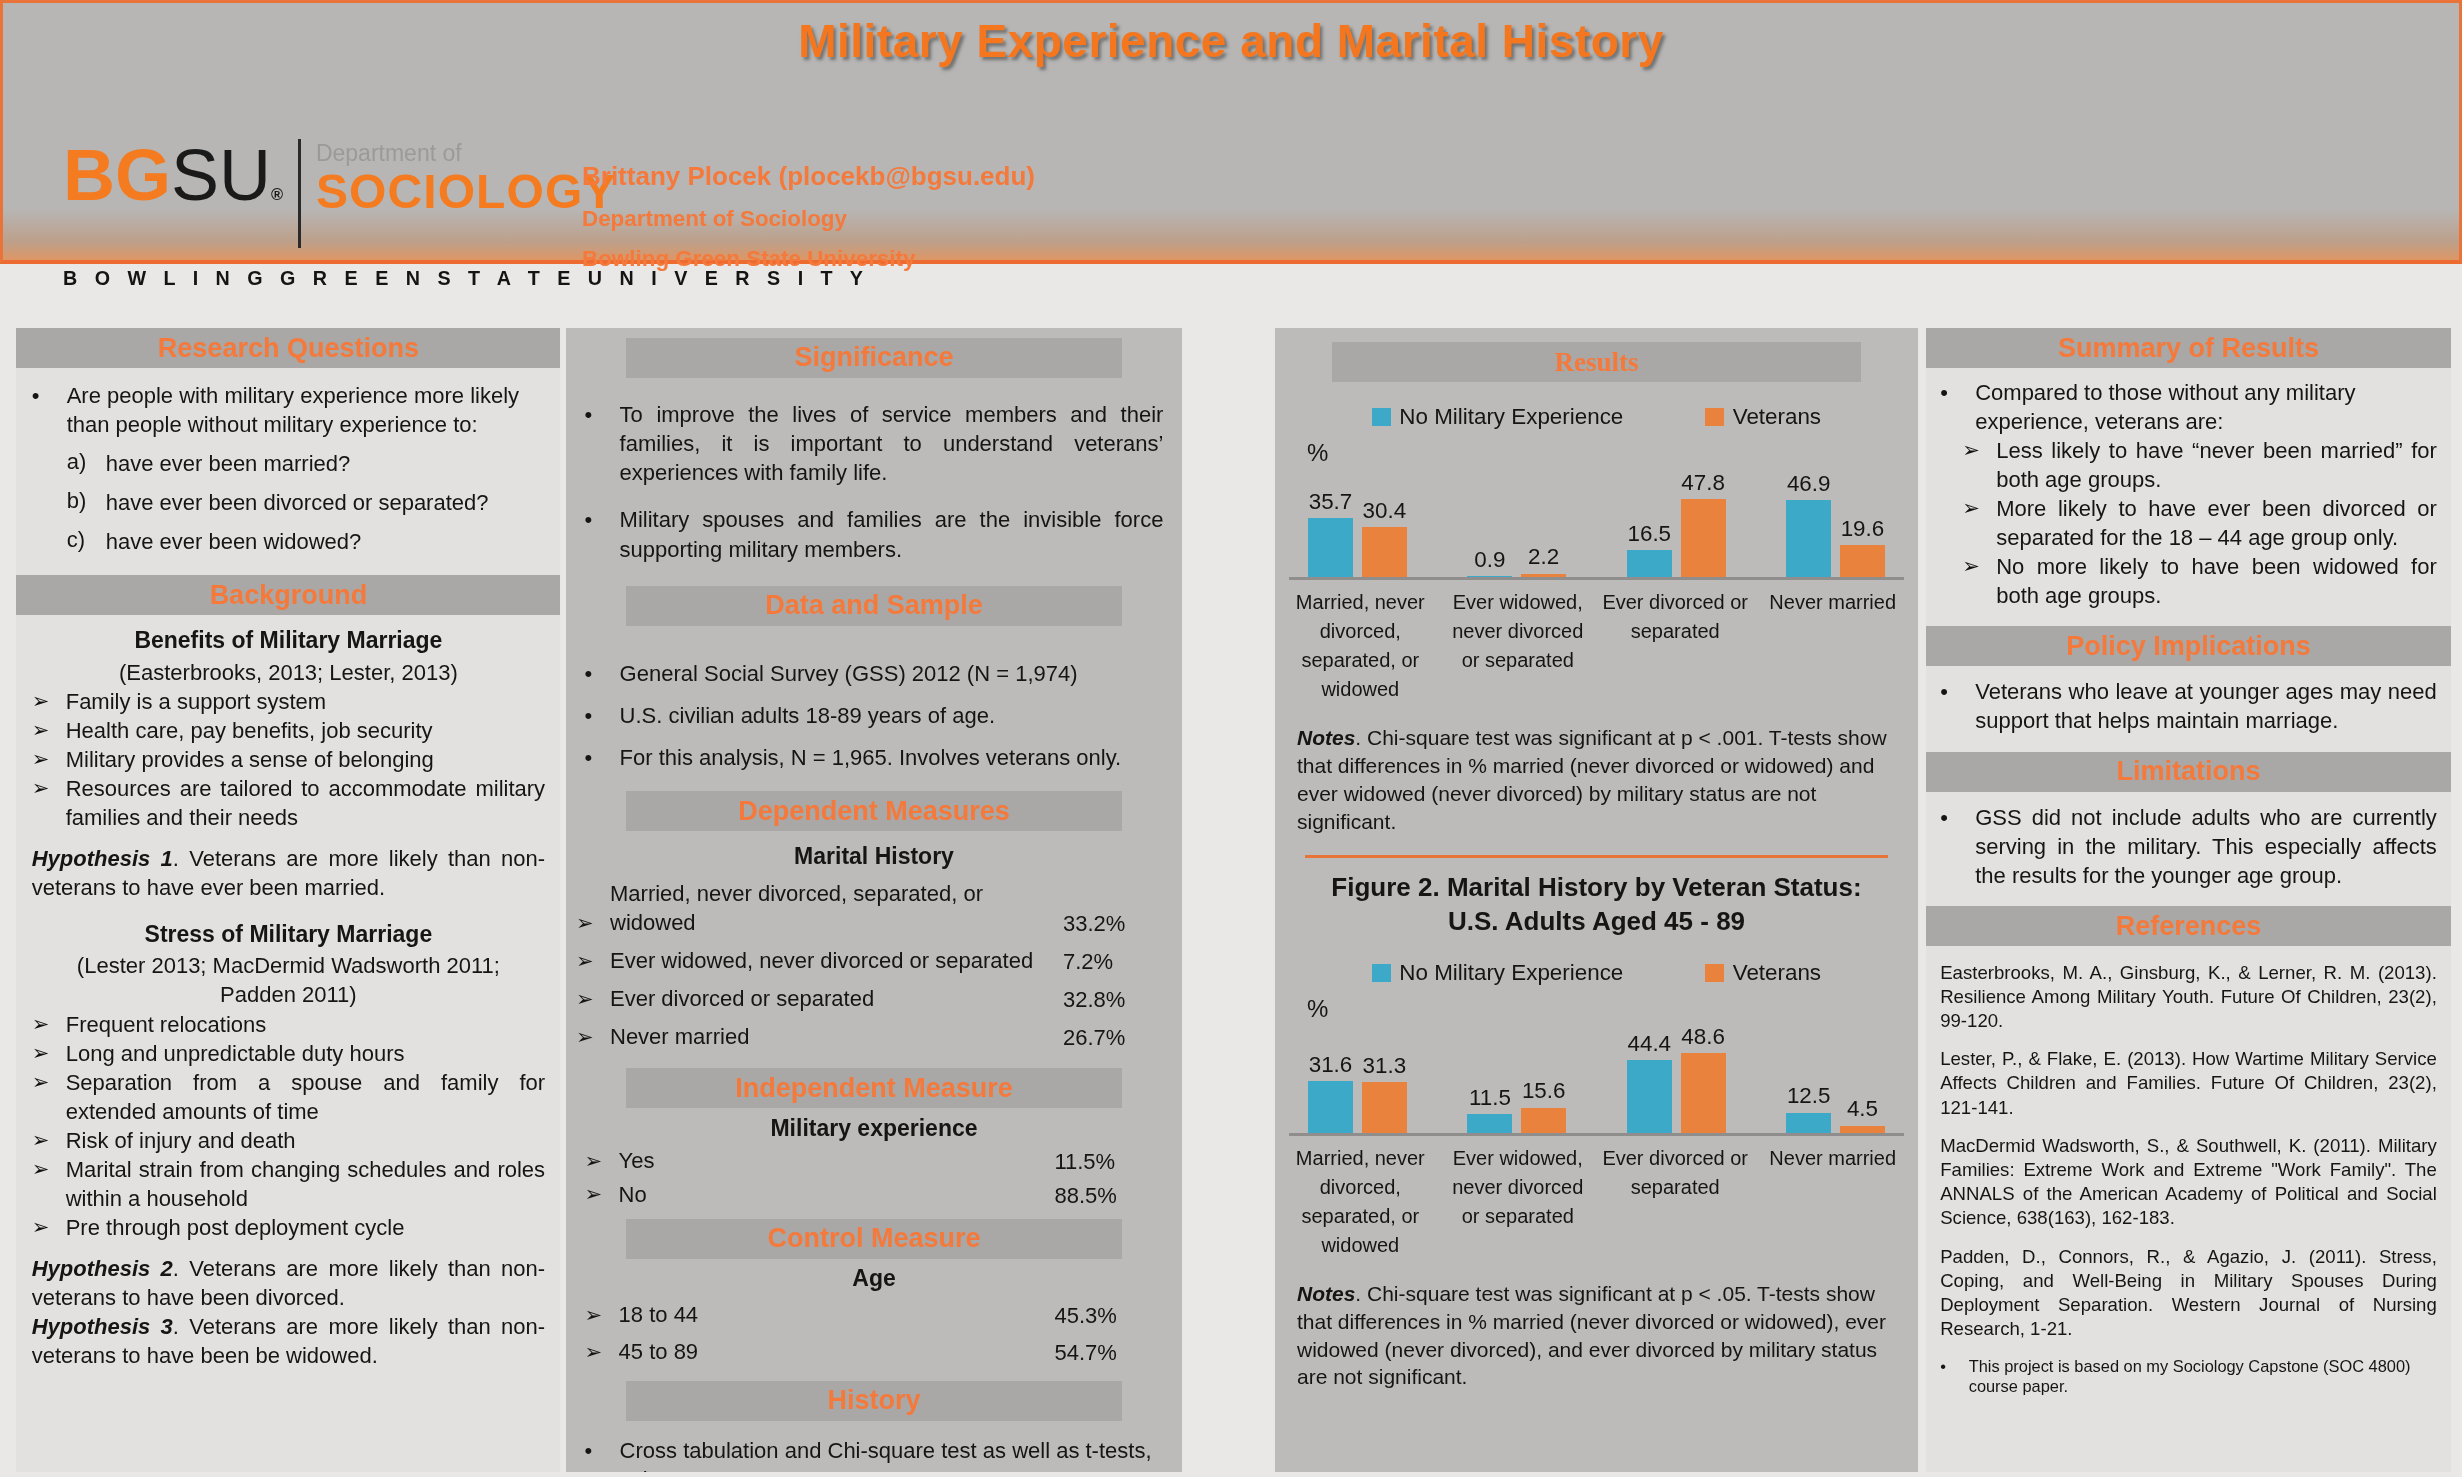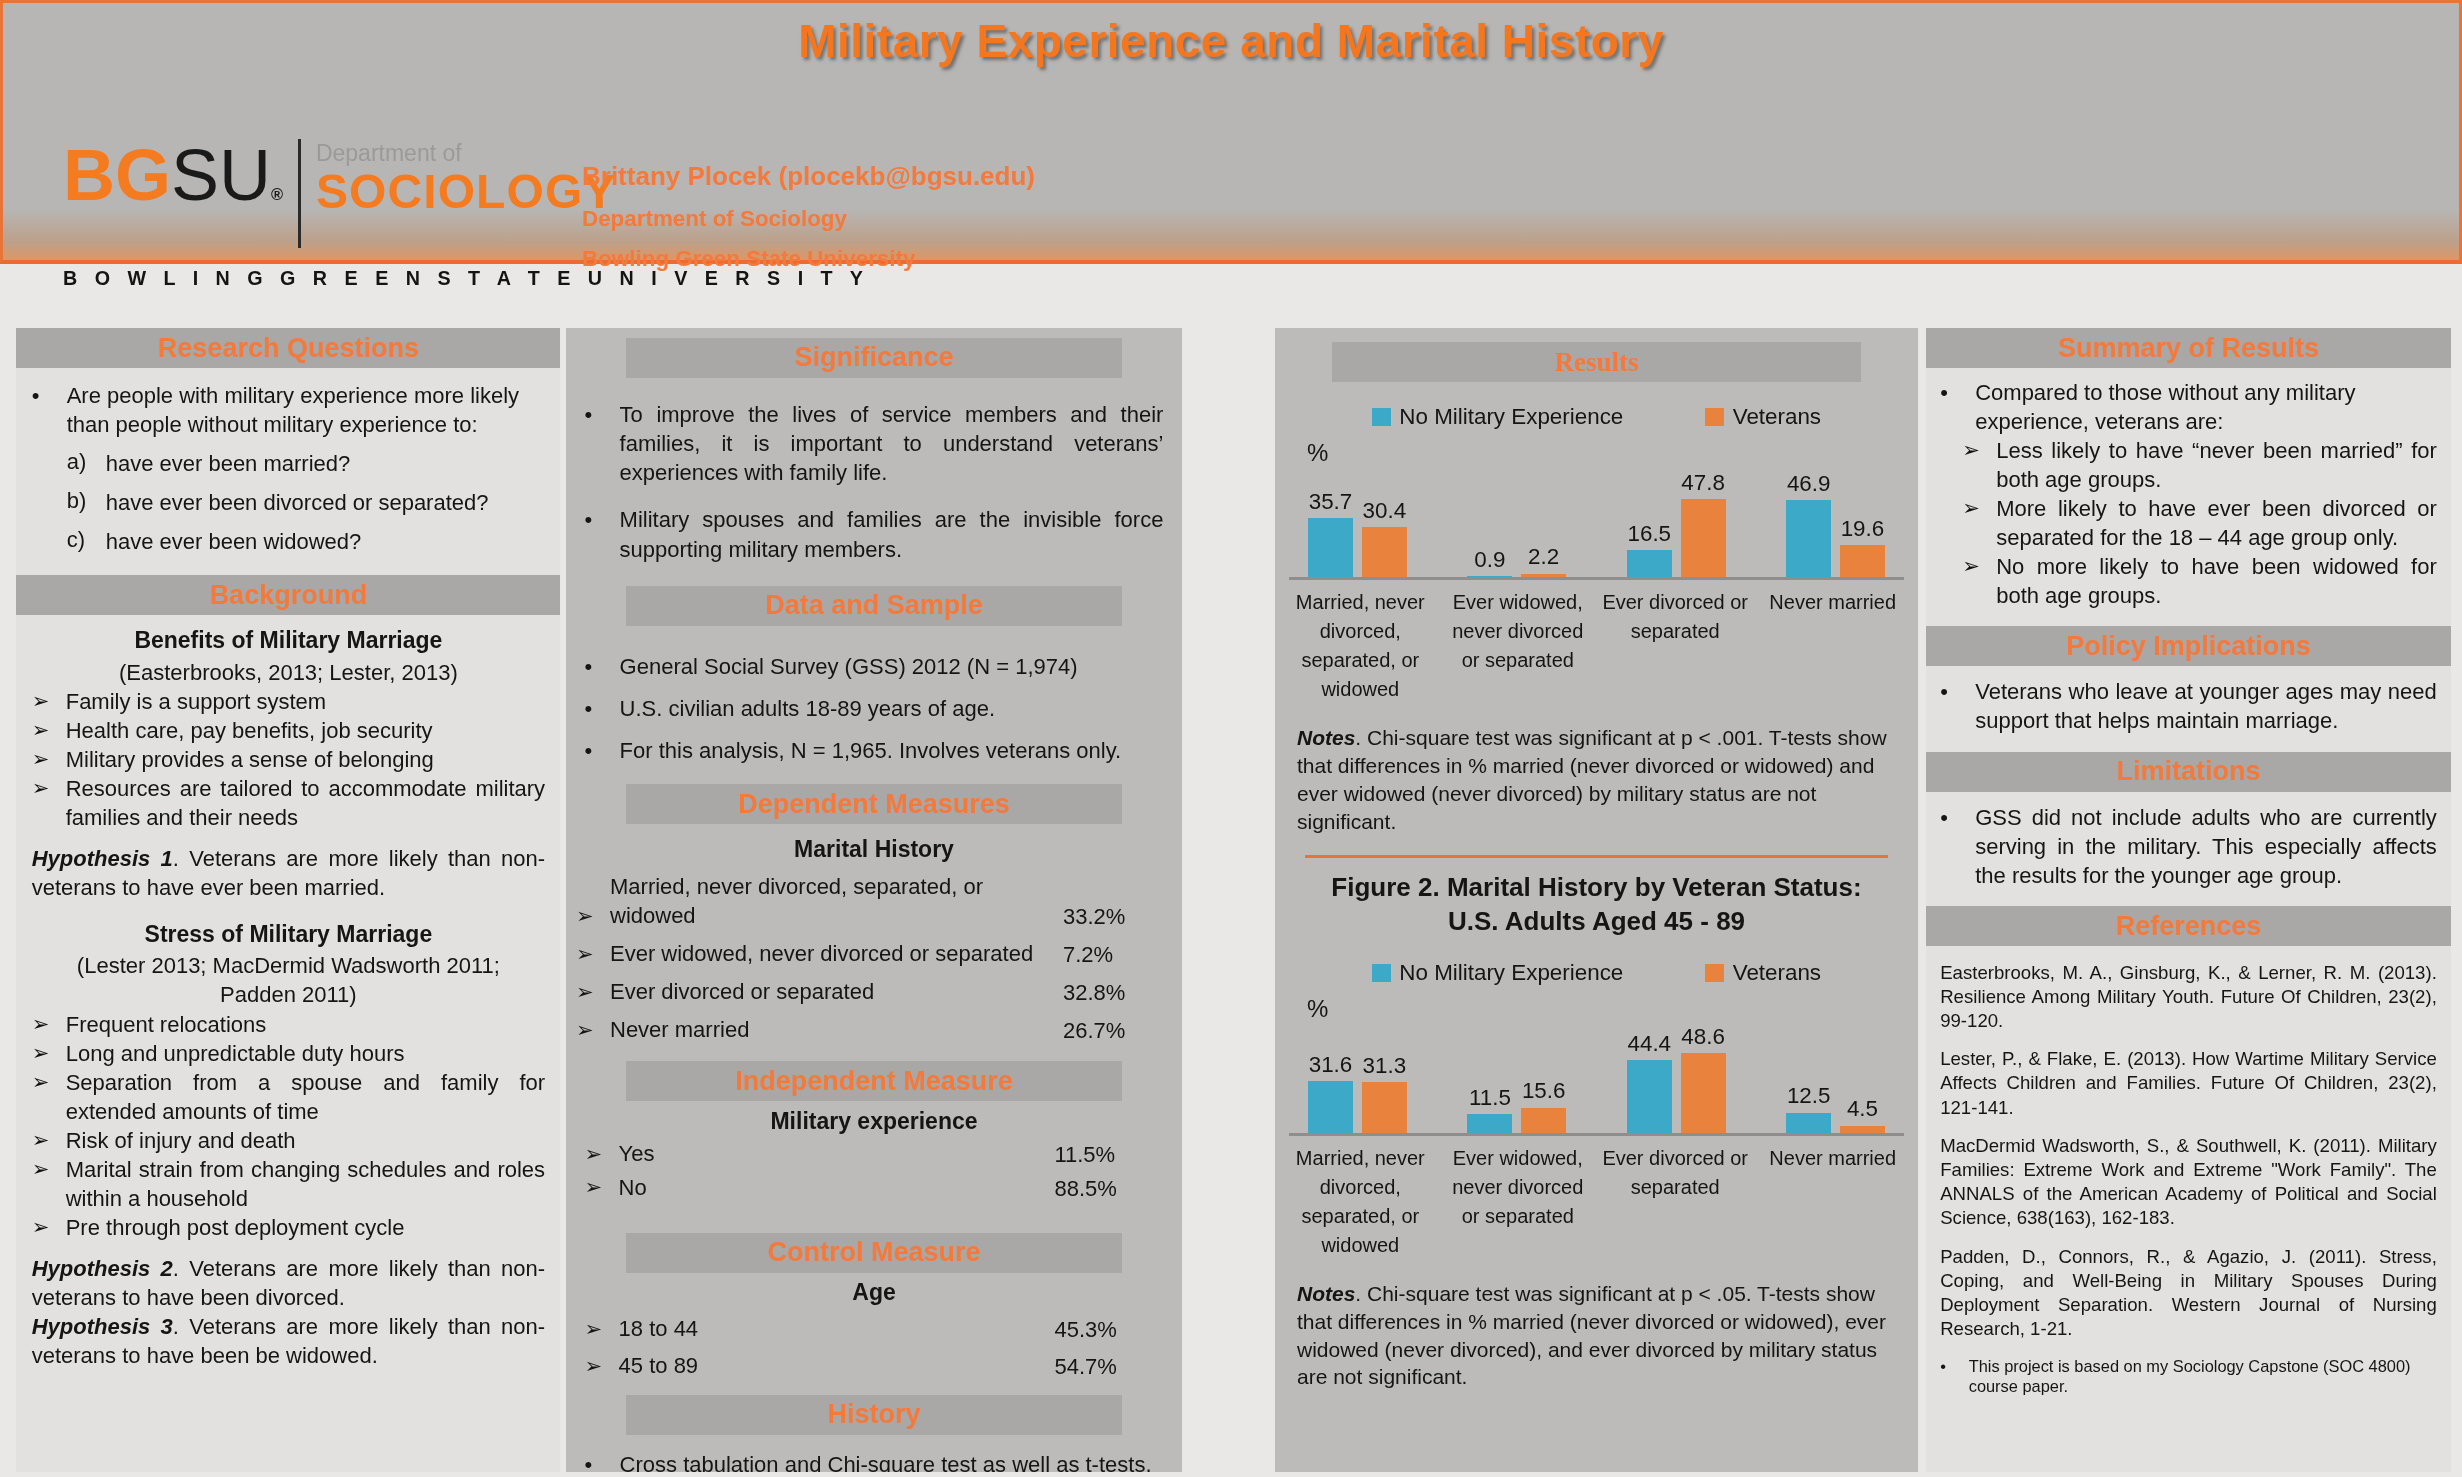--- a/index.html
+++ b/index.html
@@ -189,21 +189,21 @@
         </div>
       <div class="dot-item" style="margin-top:18.6px;">
           <span class="txt just">Military spouses and families are the invisible force supporting military members.</span>
         </div>
     </div>
 
     <div class="band inset mt" style="margin-top:22px;">
         <span>Data and Sample</span>
       </div>
     <div class="content" style="padding:0 18.6px;">
-      <div class="dot-item" style="margin-top:26px;">
+      <div class="dot-item" style="margin-top:33px;">
           <span class="txt">General Social Survey (GSS) 2012 (N = 1,974)</span>
         </div>
       <div class="dot-item">
           <span class="txt">U.S. civilian adults 18-89 years of age.</span>
         </div>
       <div class="dot-item">
           <span class="txt">For this analysis, N = 1,965. Involves veterans only.</span>
         </div>
     </div>
 
@@ -238,21 +238,21 @@
       <div class="m-row" style="margin-top:4.4px;">
           <span class="m-label">Yes</span>
           <span class="m-value">11.5%</span>
         </div>
       <div class="m-row" style="margin-top:4.4px;">
           <span class="m-label">No</span>
           <span class="m-value">88.5%</span>
         </div>
     </div>
 
-    <div class="band inset" style="margin-top:31px;">
+    <div class="band inset" style="margin-top:10px;">
         <span>Control Measure</span>
       </div>
     <div class="content" style="padding:0 18.6px;">
       <div class="sub-head" style="margin-top:6.6px;">Age</div>
       <div class="m-row" style="margin-top:7.7px;">
           <span class="m-label">18 to 44</span>
           <span class="m-value">45.3%</span>
         </div>
       <div class="m-row" style="margin-top:7.7px;">
           <span class="m-label">45 to 89</span>

